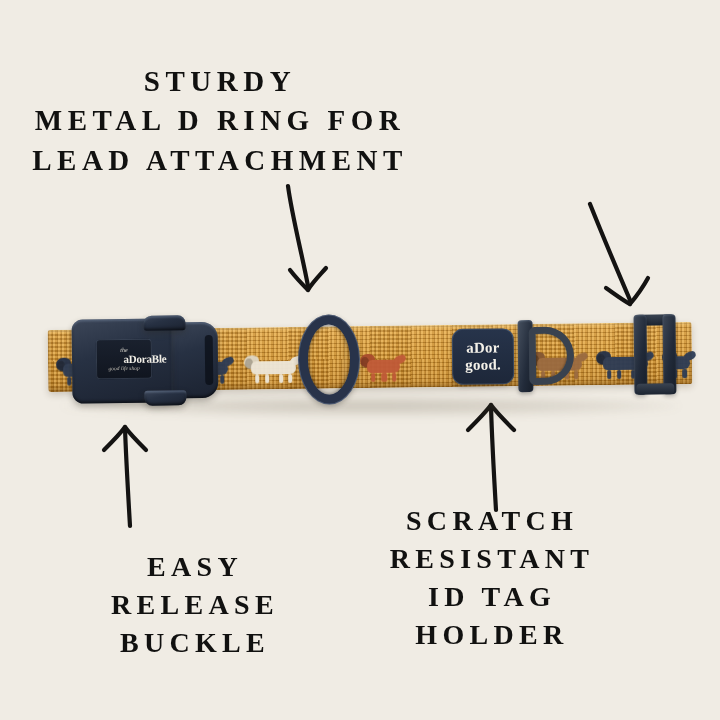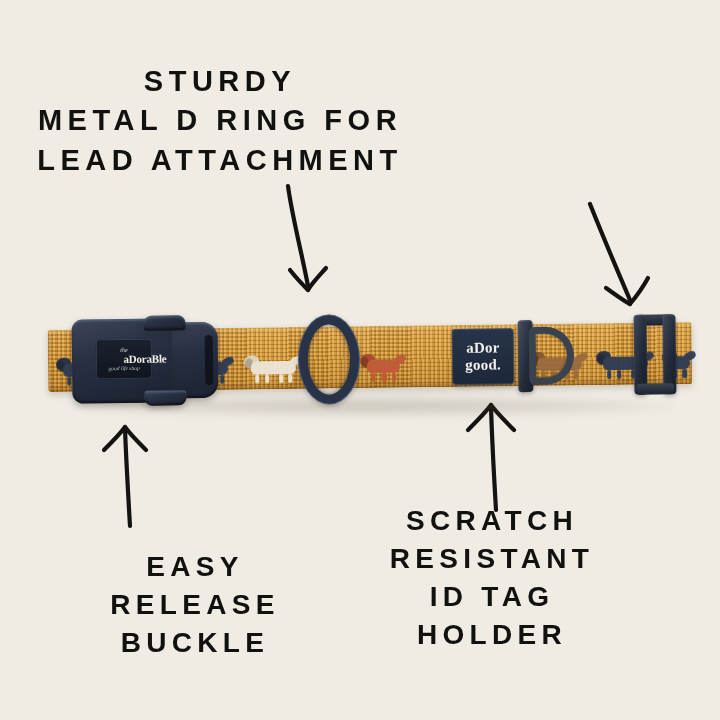--- a/index.html
+++ b/index.html
@@ -19,21 +19,21 @@
     position: absolute;
     inset: 0;
     width: 720px;
     height: 720px;
   }
 
   
   .callout {
     position: absolute;
     color: #111110;
-    font-family: Liberation Sans, sans-serif;
+    font-family: Liberation Serif, serif;
     font-weight: 700;
     letter-spacing: 0.19em;
     line-height: 1.36;
     text-align: center;
     white-space: pre;
     -webkit-font-smoothing: antialiased;
   }
 
   #callout-d-ring {
     left: 10px;
@@ -294,21 +294,21 @@
     pointer-events: none;
   }
 
   
   #brand-label {
     position: absolute;
     left: 404px;
     top: 18px;
     width: 62px;
     height: 56px;
-    border-radius: 4px;
+    border-radius: 11px;
     background: linear-gradient(180deg, #27344B 0%, #1D2739 100%);
     box-shadow:
       inset 0 0 0 1px rgba(120,145,180,0.30),
       0 2px 4px rgba(40,35,25,0.28);
     z-index: 8;
     display: flex;
     flex-direction: column;
     align-items: center;
     justify-content: center;
     line-height: 1.12;

